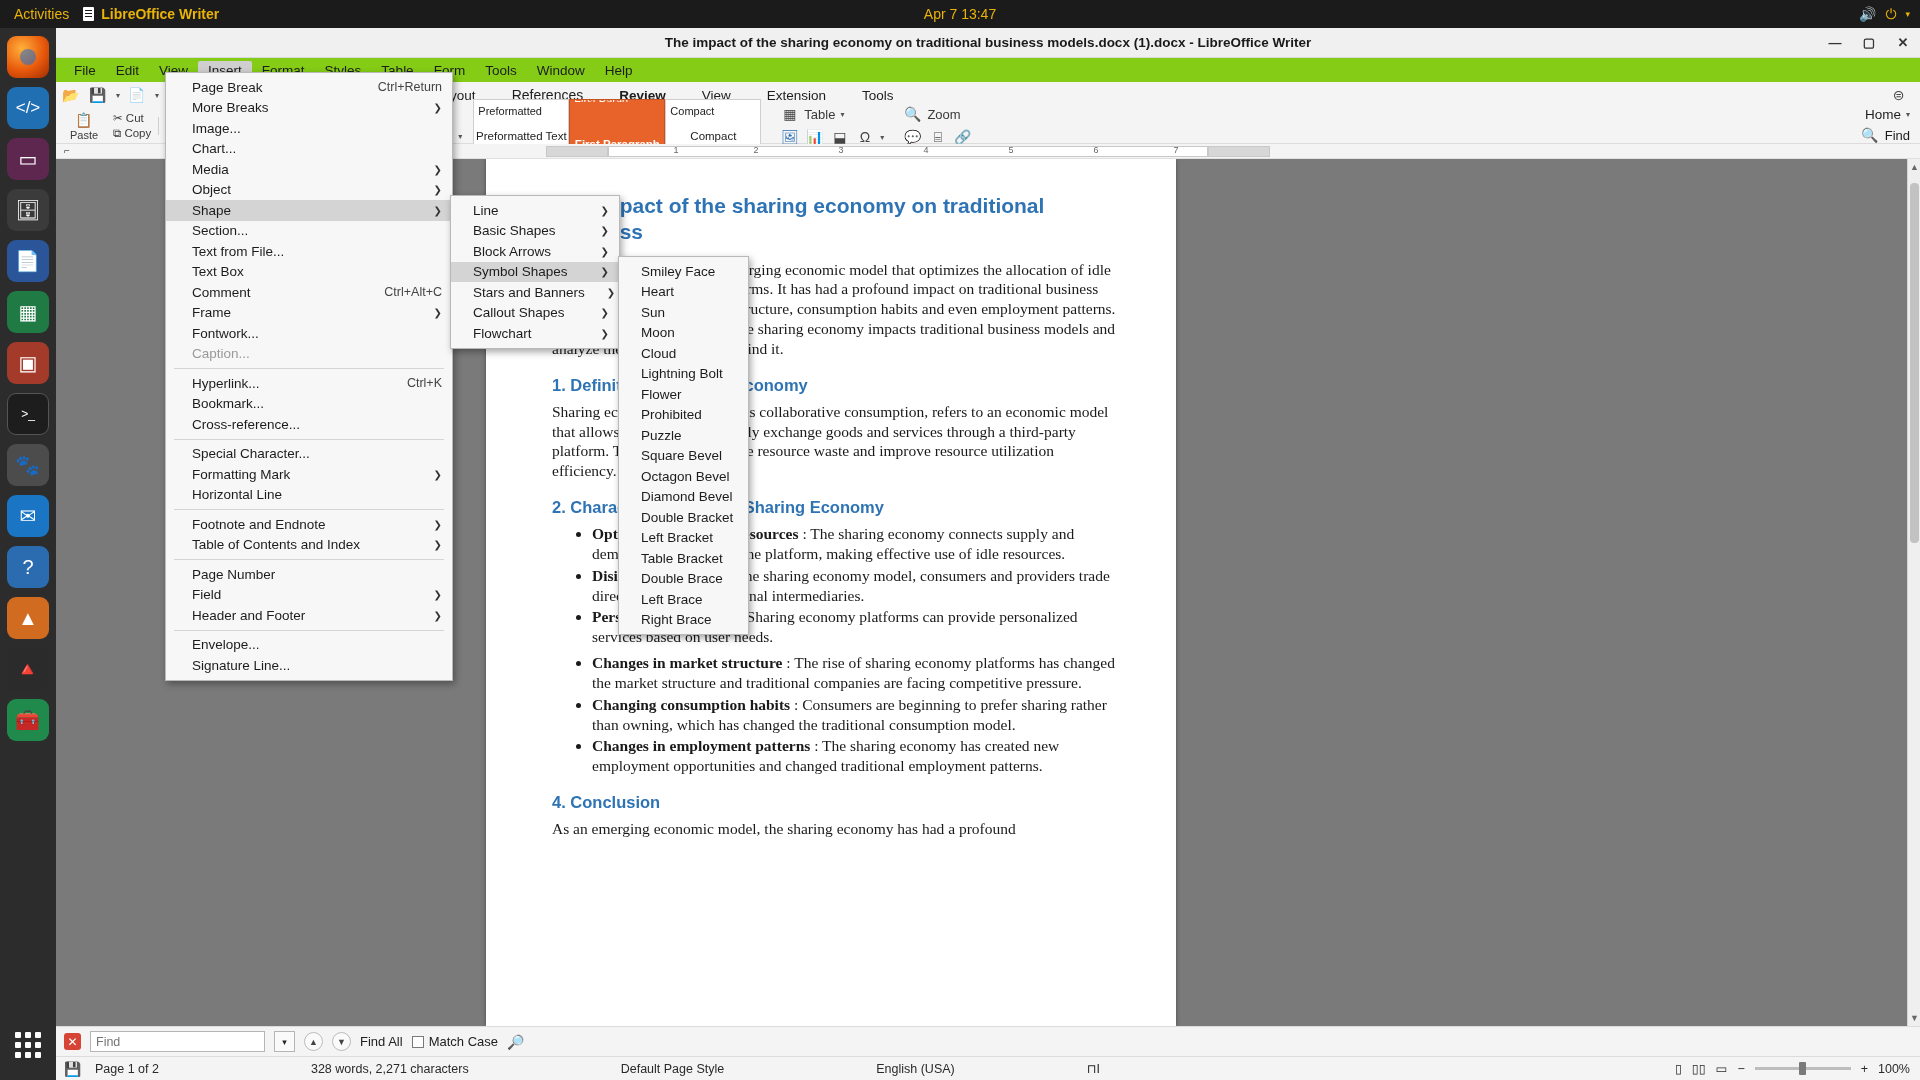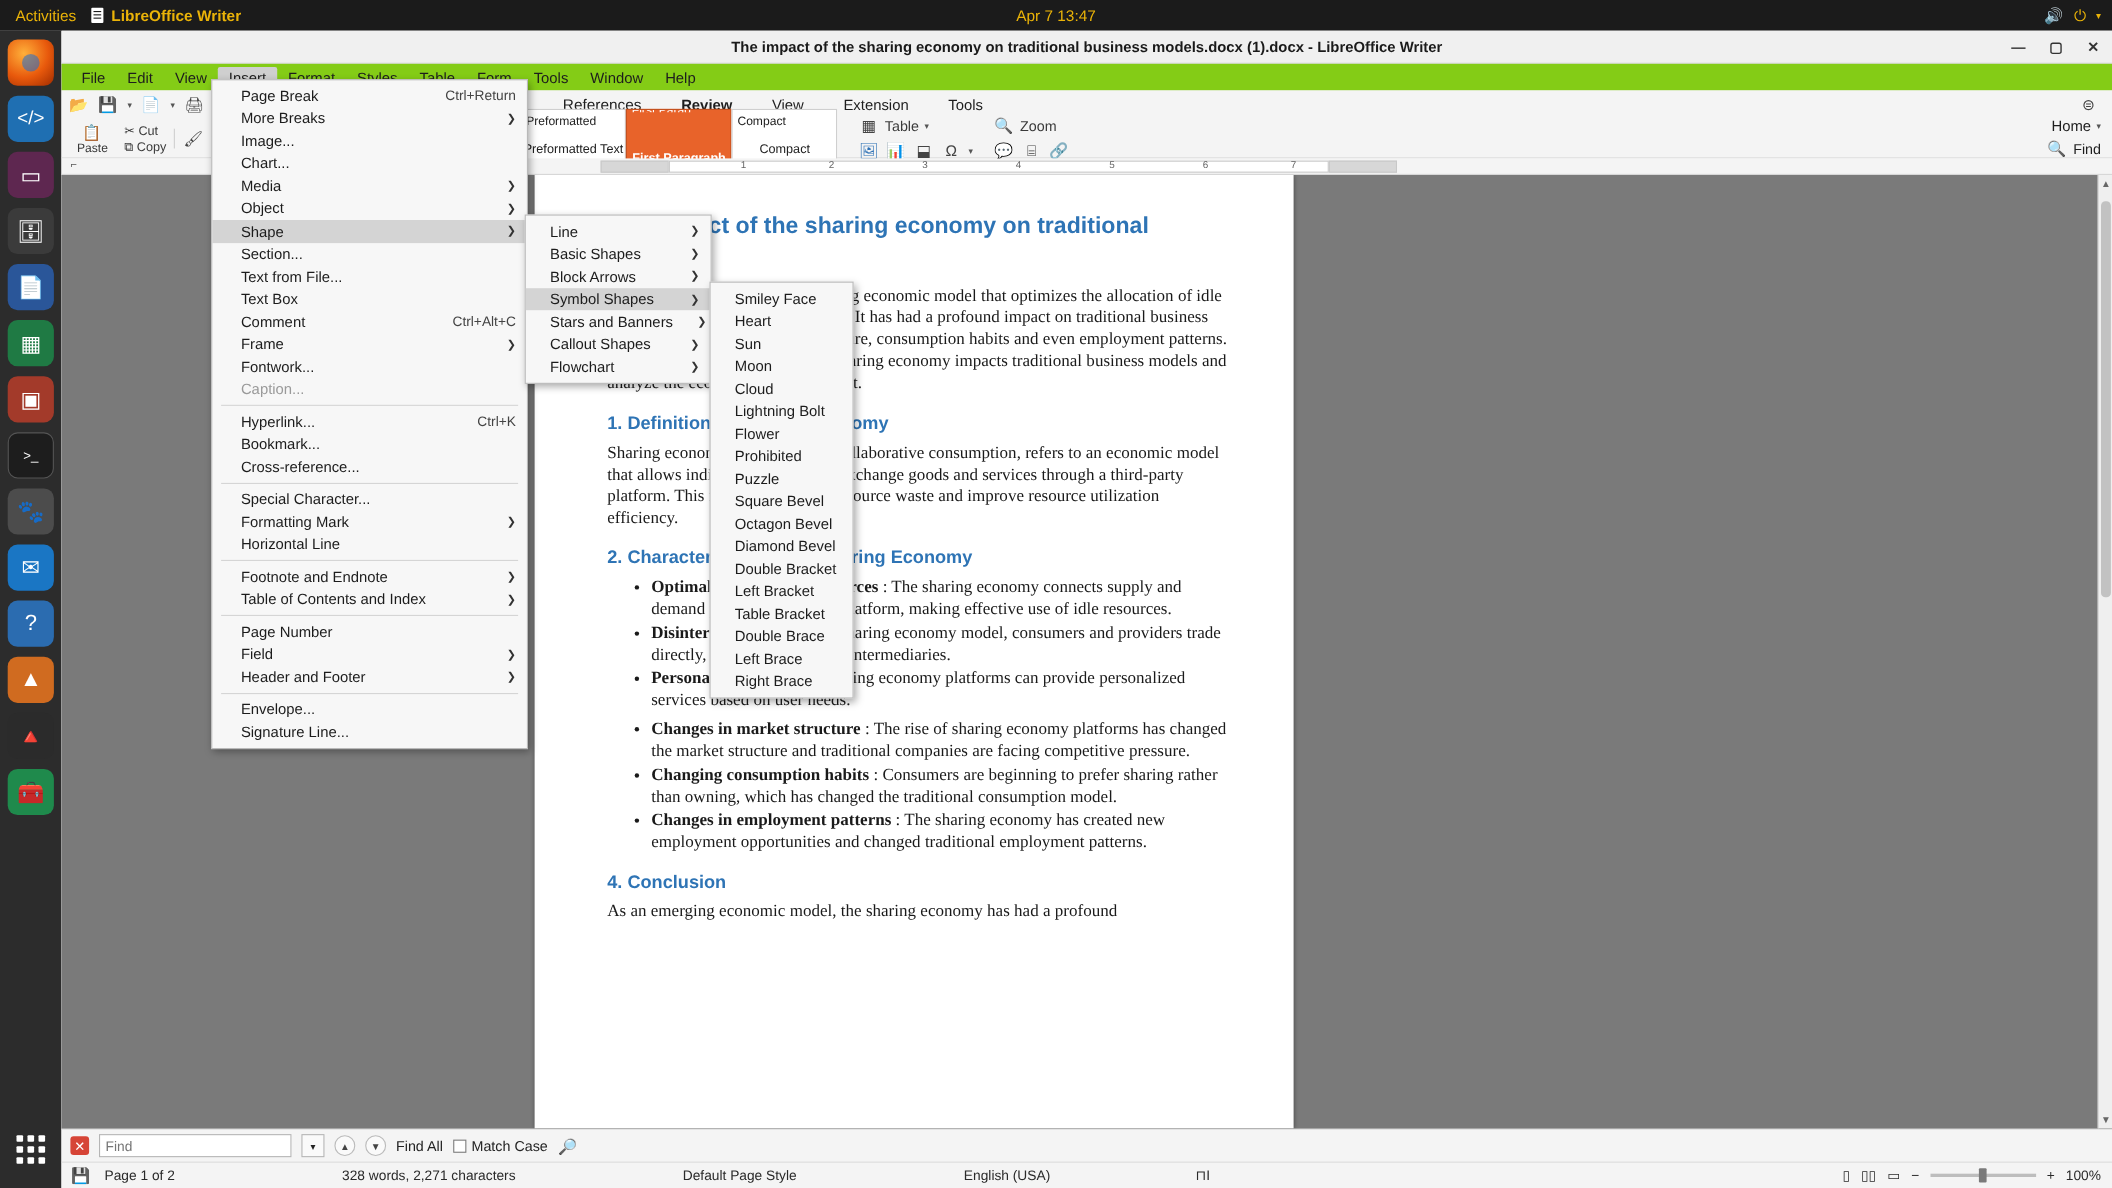--- a/index.html
+++ b/index.html
@@ -125,21 +125,21 @@
   #statusbar{height:24px;background:#f4f4f4;border-top:1px solid #dcdcdc;display:flex;align-items:center;font-size:12.5px;color:#2a2a2a;padding-left:8px;gap:0;}
   #statusbar .seg{padding:0 12px;white-space:nowrap;}
   #statusbar .right{margin-left:auto;display:flex;align-items:center;gap:10px;padding-right:10px;}
   .zoomtrack{width:96px;height:3px;background:#bdbdbd;position:relative;}
   .zoomtrack .knob{position:absolute;left:44px;top:-5px;width:7px;height:13px;background:#7a7a7a;border-radius:1px;}
 
   
   .menu{
     position:absolute; background:#f7f7f7; border:1px solid #b9b9b9;
     box-shadow:2px 3px 7px rgba(0,0,0,.35); padding:4px 0; z-index:40;
-    font-size:13.5px; color:#1c1c1c;margin-left:27px;
+    font-size:13.5px; color:#1c1c1c;
   }
   .menu .row{height:20.5px;display:flex;align-items:center;padding:0 10px 0 26px;position:relative;white-space:nowrap;}
   .menu .row .accel{margin-left:auto;color:#444;padding-left:28px;font-size:12.5px;}
   .menu .row .sub{margin-left:auto;font-size:10px;color:#333;padding-left:22px;}
   .menu .row.disabled{color:#9a9a9a;}
   .menu .row.hl{background:#d4d4d4;}
   .menu .sep{height:1px;background:#d5d5d5;margin:4px 8px;}
 
   #menu-insert{left:165px; top:72px; width:288px;}
   #menu-shape{left:450px; top:195px; width:170px;}

